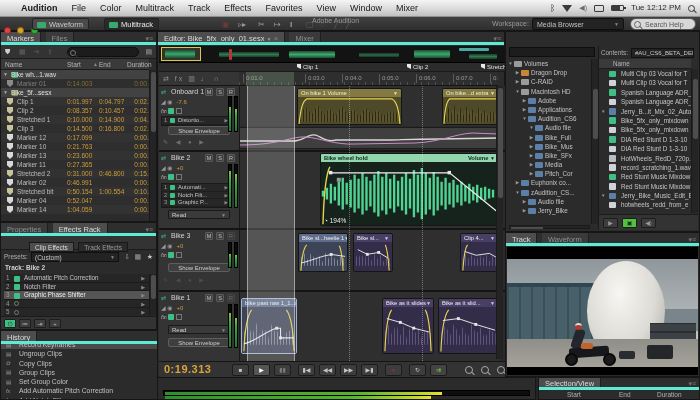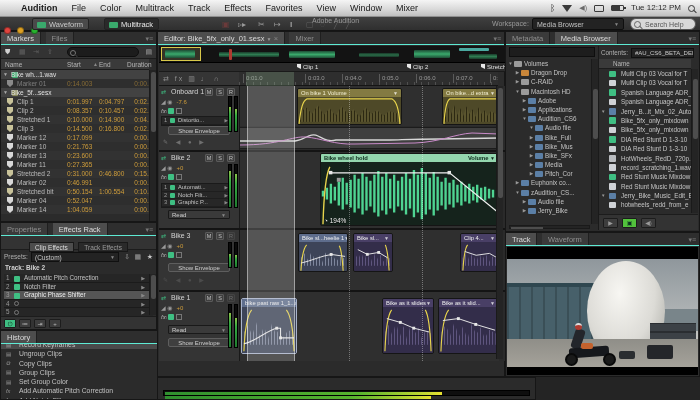--- a/index.html
+++ b/index.html
@@ -29,21 +29,21 @@
 .tbtn.active{background:#2a2a2a;color:#e8e8e8}
 .wicon{display:inline-block;width:9px;height:6px;background:#3aa96c;margin-right:3px;border-radius:1px;vertical-align:middle}
 .toolico{position:absolute;top:3px;color:#9a9a9a;font-size:8px}
 .wsdrop{position:absolute;top:1px;height:12px;background:#232323;border:1px solid #0f0f0f;border-radius:2px;
   font-size:7px;line-height:11px;color:#c0c0c0;padding:0 4px}
 .helpbox{position:absolute;top:1px;height:12px;background:#d8d8d8;border:1px solid #555;border-radius:6px;
   font-size:7px;line-height:11px;color:#555;padding:0 4px 0 14px}
 .helpbox .mag{position:absolute;left:3px;top:2px;border-color:#666}.helpbox .mag::after{background:#666}
 
 .panel{position:absolute;background:#2b2b2b;border:1px solid #161616}
-.tabbar{position:absolute;left:0;right:0;top:0;height:13px;background:#2e2e2e;border-bottom:1px solid #5eead4;white-space:nowrap;overflow:hidden}
+.tabbar{position:absolute;left:0;right:0;top:0;height:13px;background:#2e2e2e;border-bottom:3px solid #5eead4;white-space:nowrap;overflow:hidden}
 .tab{display:inline-block;height:13px;padding:0 6px;background:#3a3a3a;border-right:1px solid #1f1f1f;
   color:#8f8f8f;font-size:7.5px;line-height:13px;vertical-align:top}
 .tab.active{background:#4d4d4d;color:#dcdcdc}
 .pm{position:absolute;right:3px;top:3px;color:#777;font-size:7px;line-height:7px}
 
 .mtoolbar{position:absolute;left:0;right:0;top:13px;height:14px;background:#333;border-bottom:1px solid #1c1c1c}
 .mtico{position:absolute;top:3px;font-size:7px;color:#9a9a9a}
 .msearch{position:absolute;left:66px;top:2px;width:72px;height:10px;background:#1c1c1c;border:1px solid #0e0e0e;border-radius:5px}
 .mhead{position:absolute;left:0;right:7px;top:27px;height:11px;background:#3a3a3a;border-bottom:1px solid #1c1c1c;
   font-size:6.5px;color:#b5b5b5;line-height:11px}
@@ -800,36 +800,49 @@
 
       <div class="selband" style="left:88px;top:0;width:48px;height:275px"></div>
       <div class="dotline" style="left:190px;top:0;height:275px"></div>
       <div class="dotline" style="left:263px;top:0;height:275px"></div>
     </div>
 
     <div class="vscroll" style="right:1px;top:54px;bottom:17px">
         <span class="vthumb" style="top:2px;height:110px"></span>
       </div>
 
+    <div class="transport">
+      <span class="tdisp">0:19.313</span>
+      <span><span class="tpbtn">■</span><span class="tpbtn">▶</span><span class="tpbtn">▮▮</span><span class="tpbtn">▮◀</span><span class="tpbtn">◀◀</span><span class="tpbtn">▶▶</span><span class="tpbtn">▶▮</span><span class="tpbtn">●</span><span class="tpbtn">↻</span><span class="tpbtn">⇉</span></span>
+      <span class="zoomico" style="left:306px"></span>
+      <span class="zoomico" style="left:322px"></span>
+      <span class="zoomico" style="left:338px"></span>
+    </div>
   </div>
 
   <div class="panel" style="left:157px;top:377px;width:379px;height:23px">
     <div class="meterbar" style="top:12px">
       <span class="meterfill"></span>
         <span class="meterfill b" style="width:73%"></span>
     </div>
   </div>
 
+  <div class="panel" style="left:538px;top:377px;width:162px;height:23px">
+    <div class="tabbar" style="height:12px">
+      <span class="tab active" style="height:12px;line-height:12px">Selection/View</span>
+      <span class="pm" style="top:2px">▾≡</span>
+    </div>
+    <div class="svcols" style="top:13px">
+      <span style="position:absolute;left:28px">Start</span>
+      <span style="position:absolute;left:80px">End</span>
+      <span style="position:absolute;left:118px">Duration</span>
+    </div>
+  </div>
 
   <div class="panel" style="left:505px;top:31px;width:195px;height:201px">
-    <div class="tabbar">
-      <span class="tab">Metadata</span>
-      <span class="tab active">Media Browser</span>
-      <span class="pm">▾≡</span>
-    </div>
     <div class="mbleft">
       <span class="filterbox"></span>
       <div class="tree">
 
       <div class="titem lv0">
           <span style="position:absolute;inset:0;z-index:-1"></span>
           <span class="ar">▼</span><span class="tico disk"></span><span>Volumes</span>
         </div>
           <div class="titem lv1">
           <span style="position:absolute;inset:0;z-index:-1"></span>

